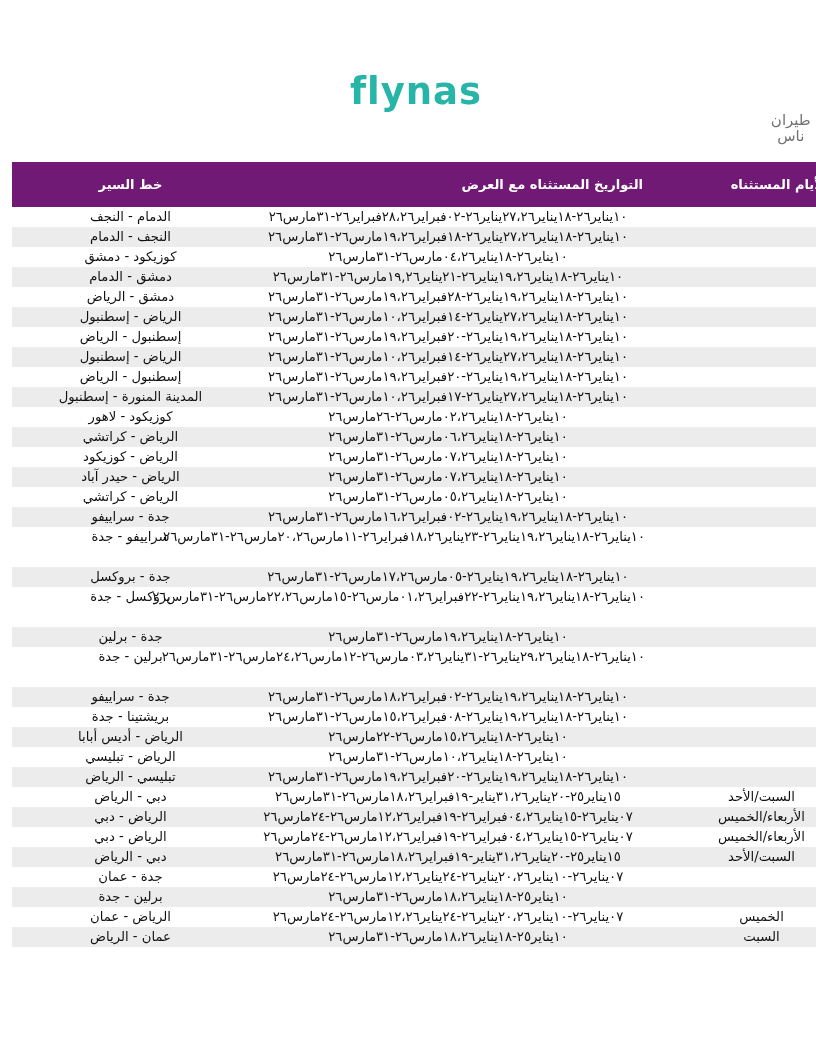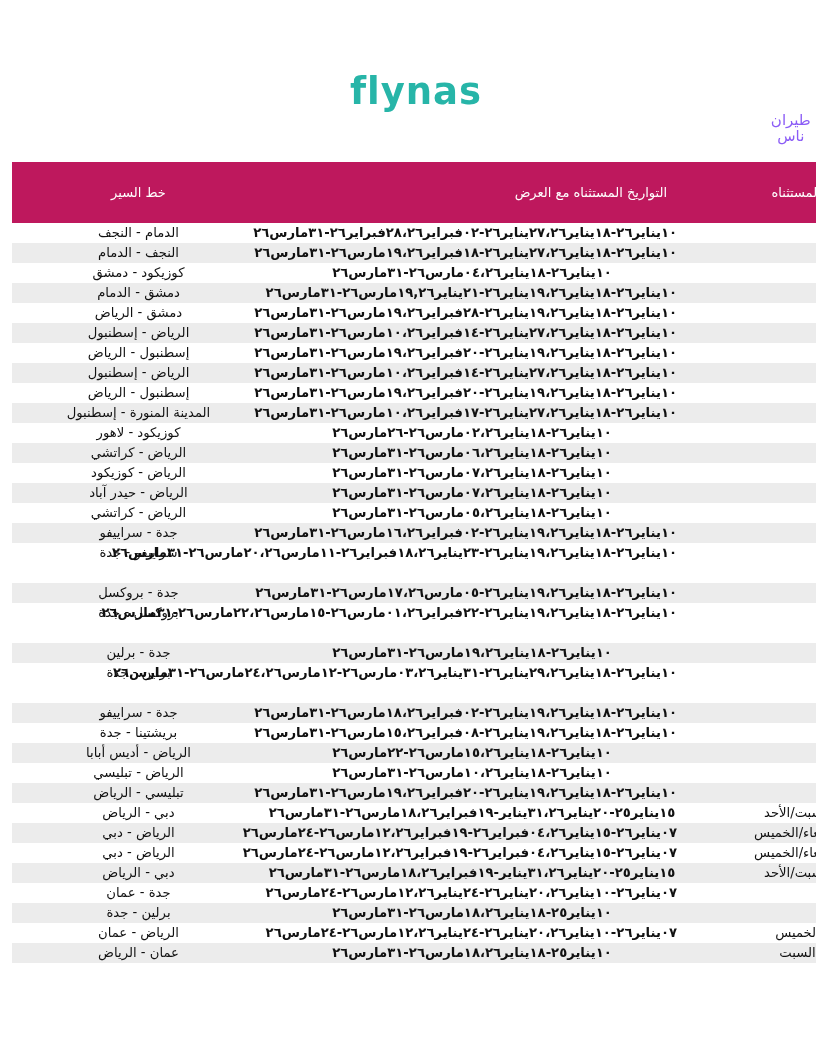--- a/index.html
+++ b/index.html
@@ -1,33 +1,33 @@
 <!DOCTYPE html>
 <html><head>
 <meta charset="utf-8">
 <style>
   html, body { margin:0; padding:0; background:#ffffff; }
   body { width:816px; height:1056px; position:relative; overflow:hidden;
          font-family:"DejaVu Sans", sans-serif; color:#111; }
   .logo { position:absolute; left:0; width:816px; top:72px; text-align:center; }
   .logo-word { display:inline-block; font-family:"DejaVu Sans", sans-serif; font-size:37px;
                font-weight:bold; color:#27b5a8; letter-spacing:1px; line-height:40px; }
-  .logo-ar { position:absolute; left:421px; top:40px; font-size:15px; color:#8b5cf6; line-height:16px; }
+  .logo-ar { position:absolute; left:421px; top:40px; font-size:15px; color:#737373; line-height:16px; }
   table { position:absolute; left:12px; top:162px; width:804px; border-collapse:collapse;
           table-layout:fixed; direction:rtl; }
-  thead th { background:#be185d; color:#ffffff; font-weight:normal; font-size:13px;
-             height:37px; padding:12px; vertical-align:middle; }
+  thead th { background:#701a75; color:#ffffff; font-weight:bold; font-size:13px;
+             height:37px; padding:4px; vertical-align:middle; }
   thead th.h-days { width:185px; text-align:center; padding-left:40px; }
   thead th.h-dates { width:390px; text-align:right; }
   thead th.h-route { width:229px; text-align:center; }
   tbody td { font-size:13.2px; padding:0 2px; line-height:20px; height:20px;
              text-align:center; vertical-align:top; }
   tbody tr:nth-child(even) td { background:#ececec; }
   tbody tr:nth-child(odd) td { background:#ffffff; }
-  tbody td.dates { white-space:normal;font-weight:bold; }
+  tbody td.dates { white-space:normal; }
   tbody tr.tall td { height:40px; }
 </style>
 </head>
 <body>
 
 <div class="logo">
   <div style="position:relative; display:inline-block;margin-left:16px;">
     <span class="logo-word">flynas</span>
     <span class="logo-ar" dir="rtl">طيران ناس</span>
   </div>

